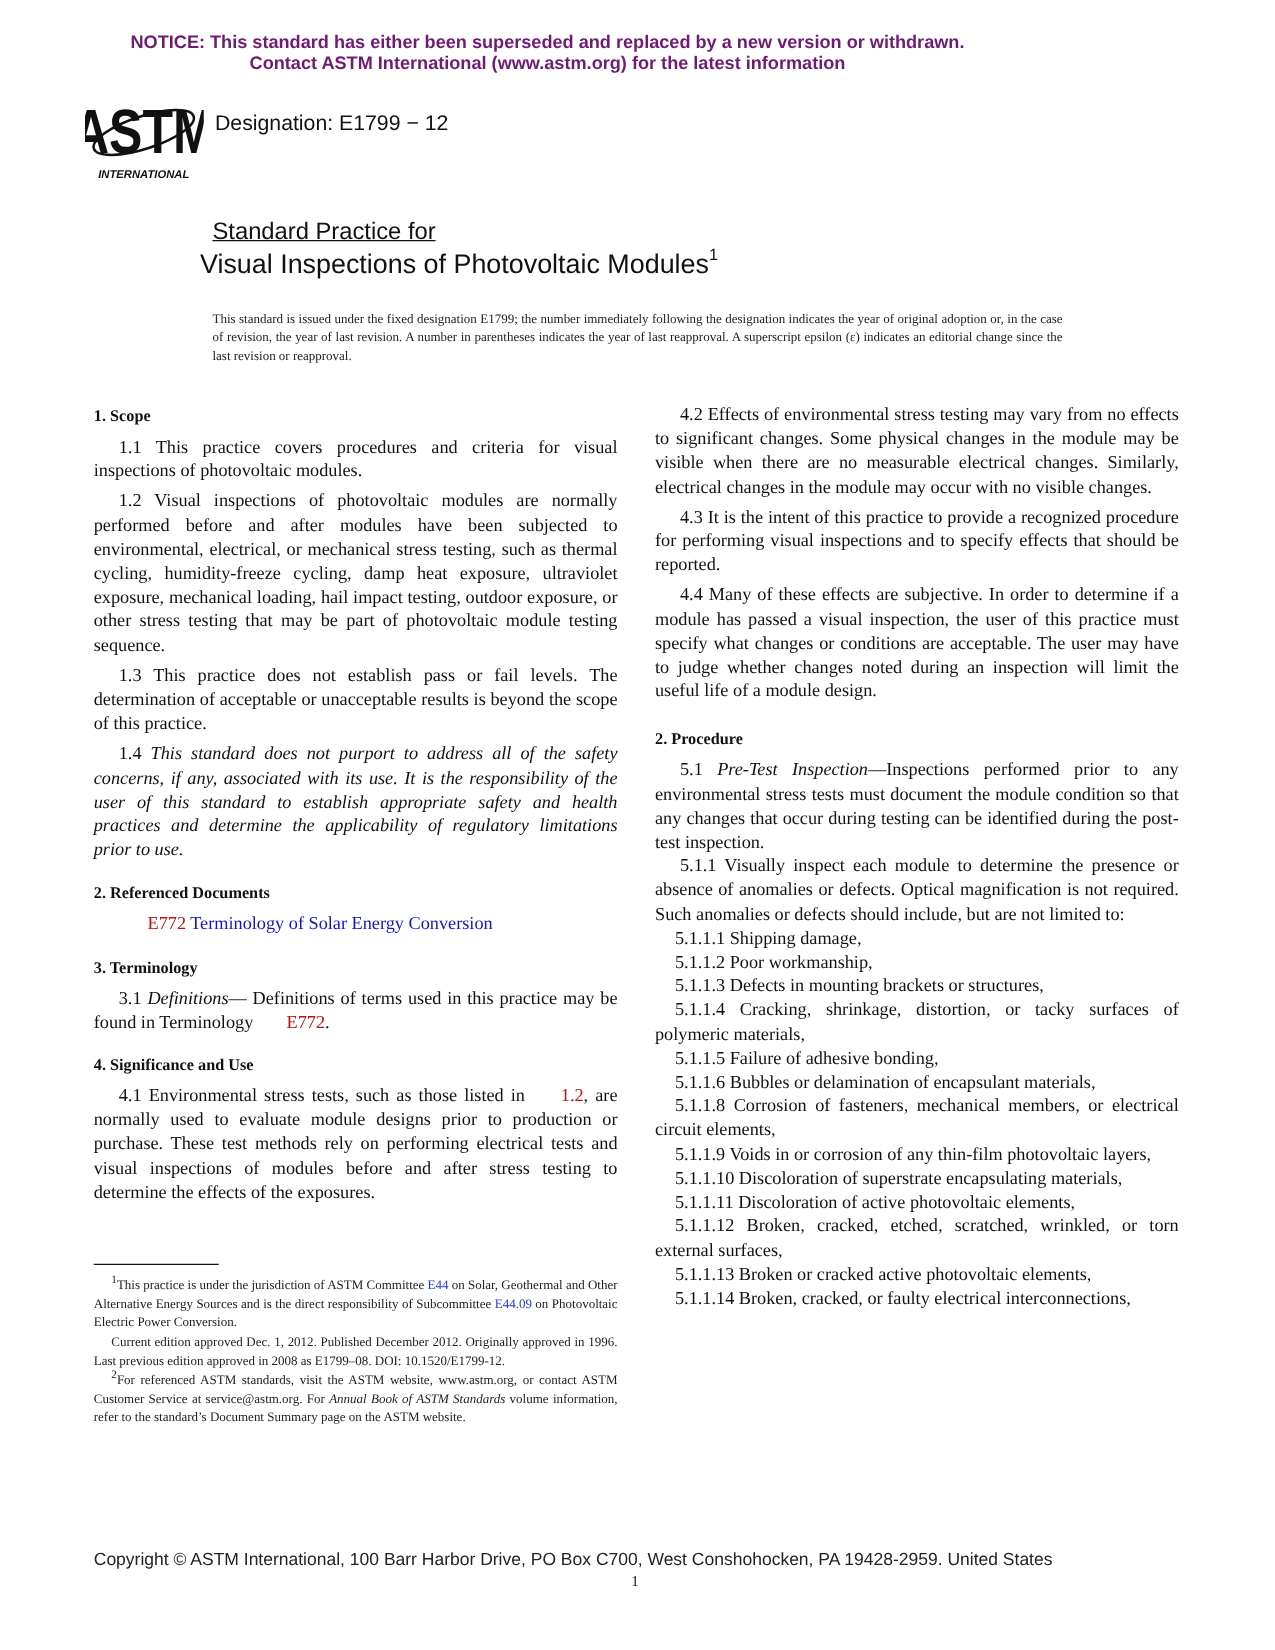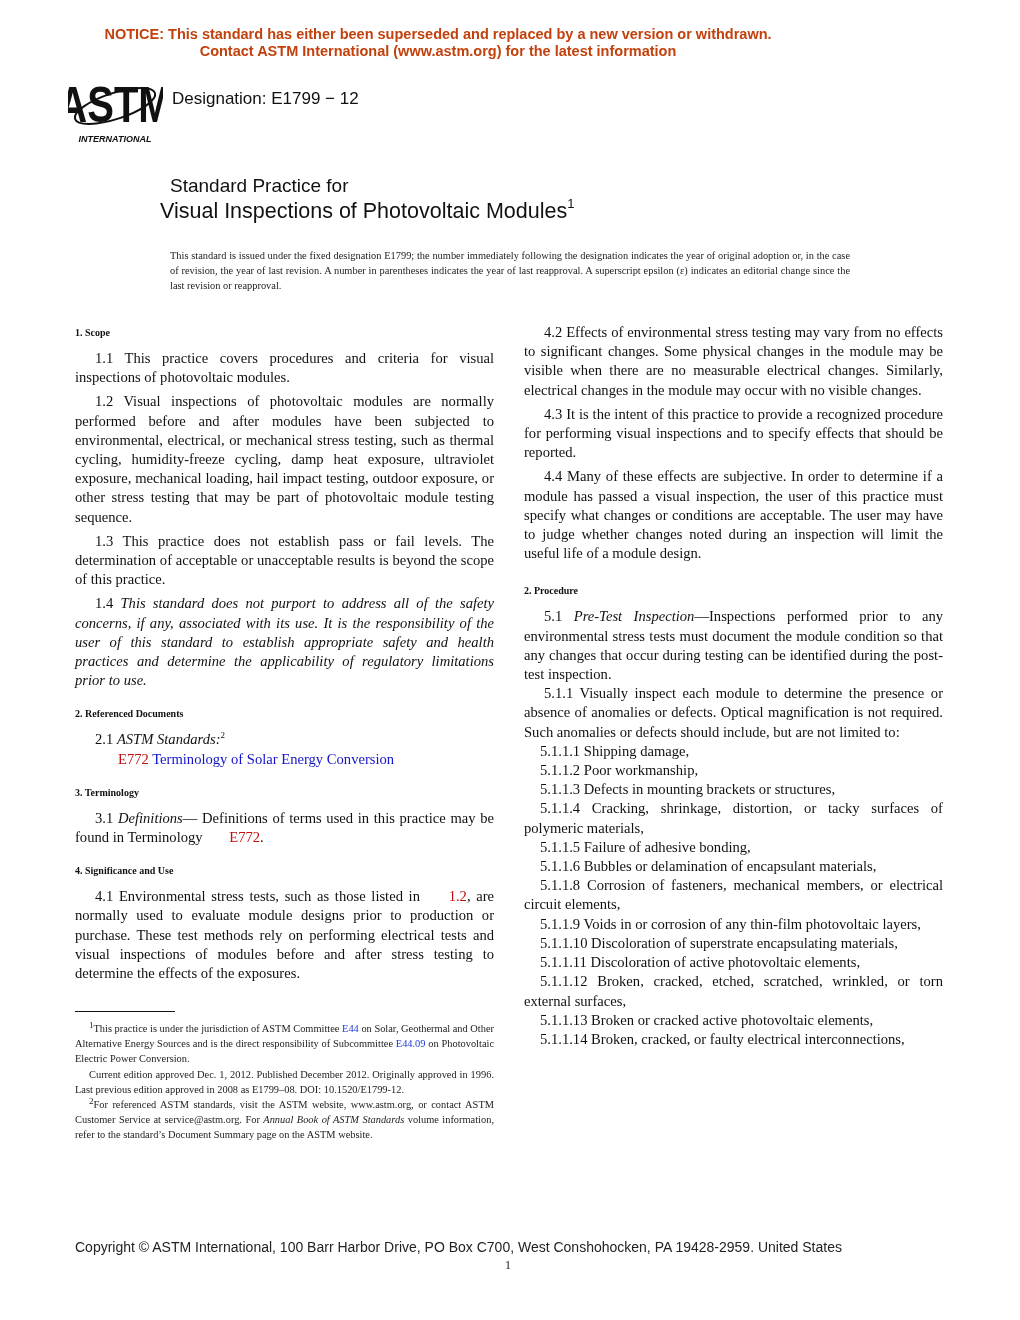--- a/index.html
+++ b/index.html
@@ -1,27 +1,27 @@
 <!DOCTYPE html>
 <html><head>
 <meta charset="utf-8">
 <style>
   html, body { margin:0; padding:0; background:#fff; }
   body { width:1020px; height:1320px; position:relative; overflow:hidden; color:#111; }
-  .notice { position:absolute; top:26px; left:0; width:876px; text-align:center; color:#c2410c; font-family:"Liberation Sans", sans-serif; font-weight:bold; font-size:14.5px; line-height:17px; }
+  .notice { position:absolute; top:26px; left:0; width:876px; text-align:center; color:#701a75; font-family:"Liberation Sans", sans-serif; font-weight:bold; font-size:14.5px; line-height:17px; }
   .logo { position:absolute; left:68px; top:76px; width:95px; height:70px; }
   .designation { position:absolute; left:172px; top:89px; font-family:"Liberation Sans", sans-serif; font-size:17px; color:#111; }
-  .title1 { position:absolute; left:170px; top:175px; font-family:"Liberation Sans", sans-serif; font-size:19px; font-weight:normal; }
+  .title1 { position:absolute; left:170px; top:175px; font-family:"Liberation Sans", sans-serif; font-size:19px; font-weight:normal;text-decoration:underline; }
   .title2 { position:absolute; left:160px; top:198px; font-family:"Liberation Sans", sans-serif; font-size:21.5px; }
   .title2 sup { font-size:13px; position:relative; top:-2px; }
   .issued { position:absolute; left:170px; top:248px; width:680px; font-family:"Liberation Serif", serif; font-size:10.4px; line-height:15px; text-align:justify; color:#222; }
   .col { position:absolute; font-family:"Liberation Serif", serif; font-size:14.6px; line-height:19.2px; text-align:justify; color:#111; }
   .col-left { left:75px; top:323px; width:419px; }
   .col-right { left:524px; top:323px; width:419px; }
-  h2 { font-size:10px; font-weight:bold; margin:0 0 6px 0; line-height:20px; }
+  h2 { font-size:13px; font-weight:bold; margin:0 0 6px 0; line-height:20px; }
   p { margin:0 0 5px 0; text-indent:20px; }
   p.tight { margin:0; }
   .sec { margin-bottom:14px; }
   .red { color:#c01010;margin-left:23px; }
   .blue { color:#1414c8; }
   .bluel { color:#1f3ad6; }
   em { font-style:italic; }
   sup.fn { font-size:9px; vertical-align:super; line-height:0; }
   .footnote-rule { position:absolute; left:75px; top:1011px; width:100px; border-top:1px solid #111; }
   .footnotes { position:absolute; left:75px; top:1021px; width:419px; font-family:"Liberation Serif", serif; font-size:10.4px; line-height:15.2px; text-align:justify; color:#222; }
@@ -59,21 +59,20 @@
   <div class="sec">
     <h2>1.  Scope</h2>
     <p>1.1  This practice covers procedures and criteria for visual inspections of photovoltaic modules.</p>
     <p>1.2  Visual inspections of photovoltaic modules are normally performed before and after modules have been subjected to environmental, electrical, or mechanical stress testing, such as thermal cycling, humidity-freeze cycling, damp heat exposure, ultraviolet exposure, mechanical loading, hail impact testing, outdoor exposure, or other stress testing that may be part of photovoltaic module testing sequence.</p>
     <p>1.3  This practice does not establish pass or fail levels. The determination of acceptable or unacceptable results is beyond the scope of this practice.</p>
     <p><span>1.4 </span><em>This standard does not purport to address all of the safety concerns, if any, associated with its use. It is the responsibility of the user of this standard to establish appropriate safety and health practices and determine the applicability of regulatory limitations prior to use.</em></p>
   </div>
 
   <div class="sec">
     <h2>2.  Referenced Documents</h2>
-    <p class="tight"><span>2.1  </span><em>ASTM Standards:</em><sup class="fn">2</sup></p>
     <p class="tight"><span class="red">E772</span><span class="blue"> Terminology of Solar Energy Conversion</span></p>
   </div>
 
   <div class="sec">
     <h2>3.  Terminology</h2>
     <p><span>3.1  </span><em>Definitions</em><span>— Definitions of terms used in this practice may be found in Terminology </span><span class="red">E772</span><span>.</span></p>
   </div>
 
   <div class="sec">
     <h2>4.  Significance and Use</h2>

